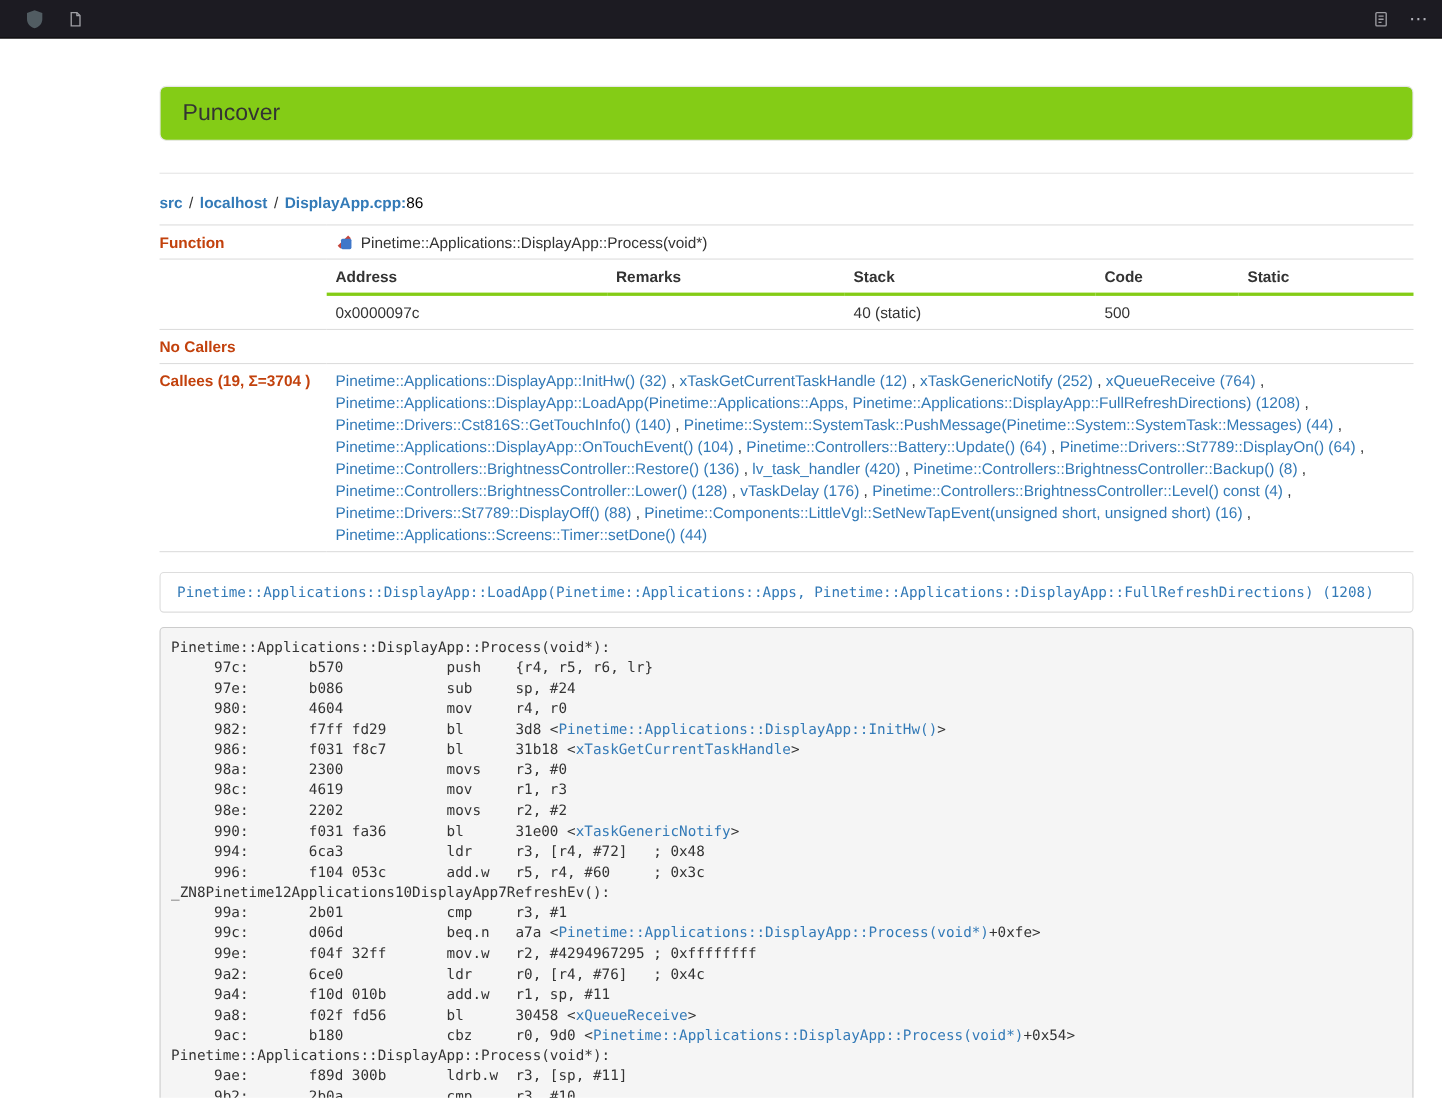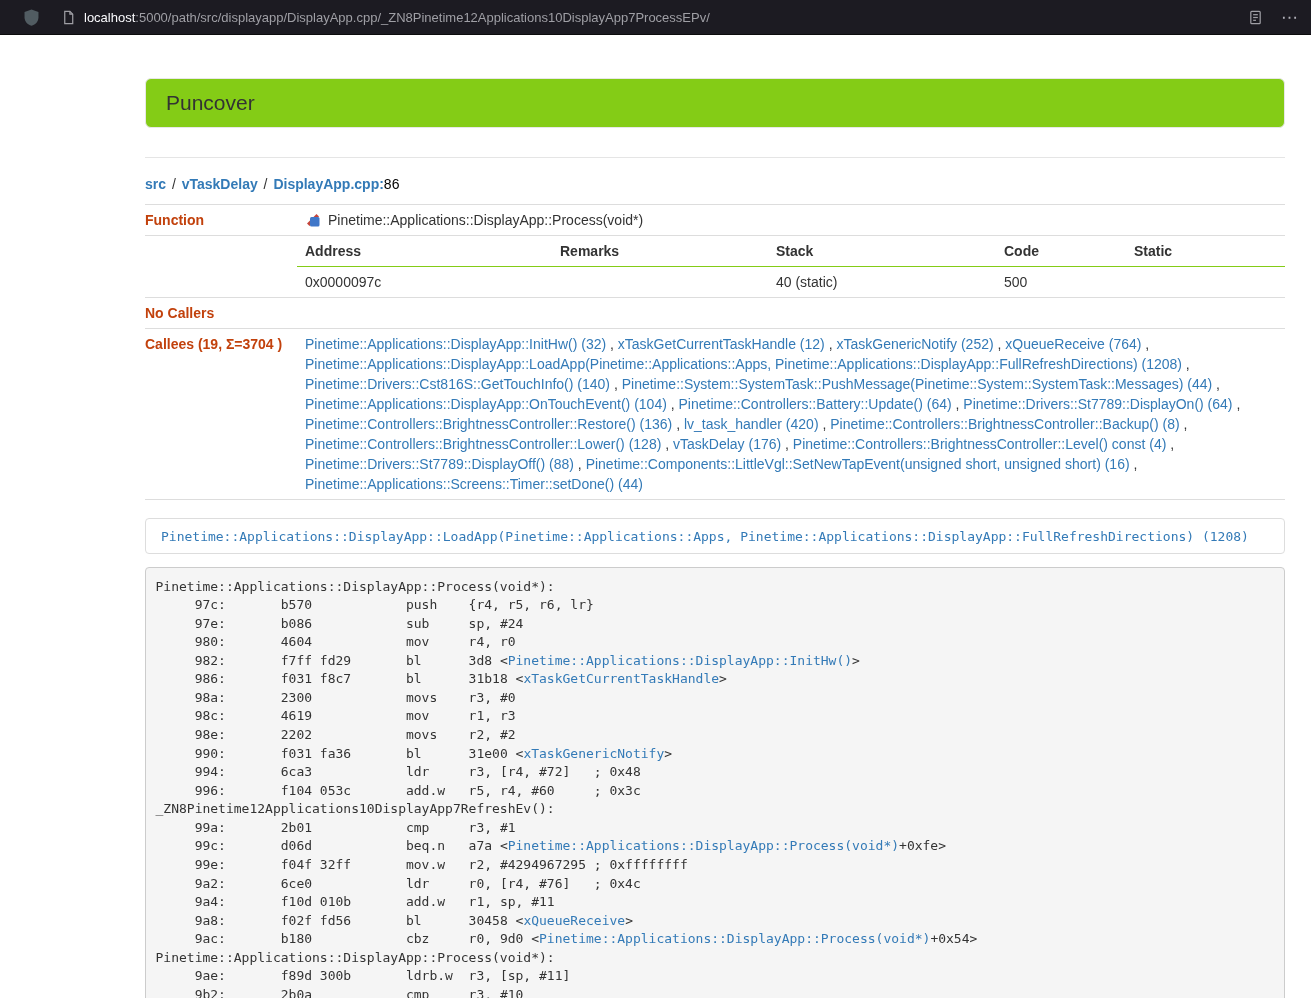--- a/index.html
+++ b/index.html
@@ -50,21 +50,21 @@
     padding: 5px 8px; line-height: 20px; font-size: 14px; font-weight: normal;
   }
   .symbol-table th.lbl {
     width: 152px; padding-left: 0; font-weight: bold; white-space: nowrap; color: #c2410c;
   }
   .symbol-table td.no-pad { padding: 0; }
 
   table.inner { width: 100%; border-collapse: collapse; table-layout: fixed; }
   .inner th, .inner td { text-align: left; padding: 5px 8px; line-height: 20px; margin-left: 34px; }
   .inner th { font-weight: bold; }
-  .inner td { border-top: 1px solid #84cc16; }
+  .inner td { border-top: 3px solid #84cc16; }
   .c-address { width: 255px; }
   .c-remarks { width: 216px; }
   .c-stack   { width: 228px; }
   .c-code    { width: 130px; }
 
   .sym-icon { display: inline-block; width: 16px; height: 16px; vertical-align: -3px; margin-right: 7px; }
 
   td.callees { line-height: 21px; }
   td.callees .sep { color: #333; }
 
@@ -93,21 +93,20 @@
       <path d="M12 1.8 L20.8 4.9 V11.6 C20.8 16.9 17.1 20.8 12 22.4 C6.9 20.8 3.2 16.9 3.2 11.6 V4.9 Z" fill="#515c62"></path>
     </svg>
   </span>
   <div class="urlbar">
     <span class="chrome-icon page-ic">
       <svg width="15" height="15" viewBox="0 0 16 16" fill="none" stroke="#9f9fa5" stroke-width="1.3">
         <path d="M4 1.5 H9.5 L12.5 4.5 V14.5 H4 Z"></path>
         <path d="M9.5 1.5 V4.5 H12.5"></path>
       </svg>
     </span>
-    <span class="url-text"><span class="url-host">localhost</span><span class="url-rest">:5000/path/src/displayapp/DisplayApp.cpp/_ZN8Pinetime12Applications10DisplayApp7ProcessEPv/</span></span>
   </div>
   <div class="right-icons">
     <span class="chrome-icon">
       <svg width="15" height="15" viewBox="0 0 16 16" fill="none" stroke="#9f9fa5" stroke-width="1.3">
         <rect x="3" y="1.5" width="10" height="13" rx="1"></rect>
         <line x1="5.5" y1="5" x2="10.5" y2="5"></line>
         <line x1="5.5" y1="8" x2="10.5" y2="8"></line>
         <line x1="5.5" y1="11" x2="8.5" y2="11"></line>
       </svg>
     </span>
@@ -119,21 +118,21 @@
 
   <div class="well">
     <span class="title">Puncover</span>
   </div>
 
   <hr class="divider">
 
   <p class="breadcrumb">
     <a href="#">src</a>
     <span class="sep">/</span>
-    <a href="#">vTaskDelay</a>
+    <a href="#">localhost</a>
     <span class="sep">/</span>
     <a href="#">DisplayApp.cpp:</a><span class="line-no">86</span>
   </p>
 
   <table class="symbol-table">
     <tbody>
       <tr>
         <th class="lbl">Function</th>
         <td>
           <span class="sym-icon">

